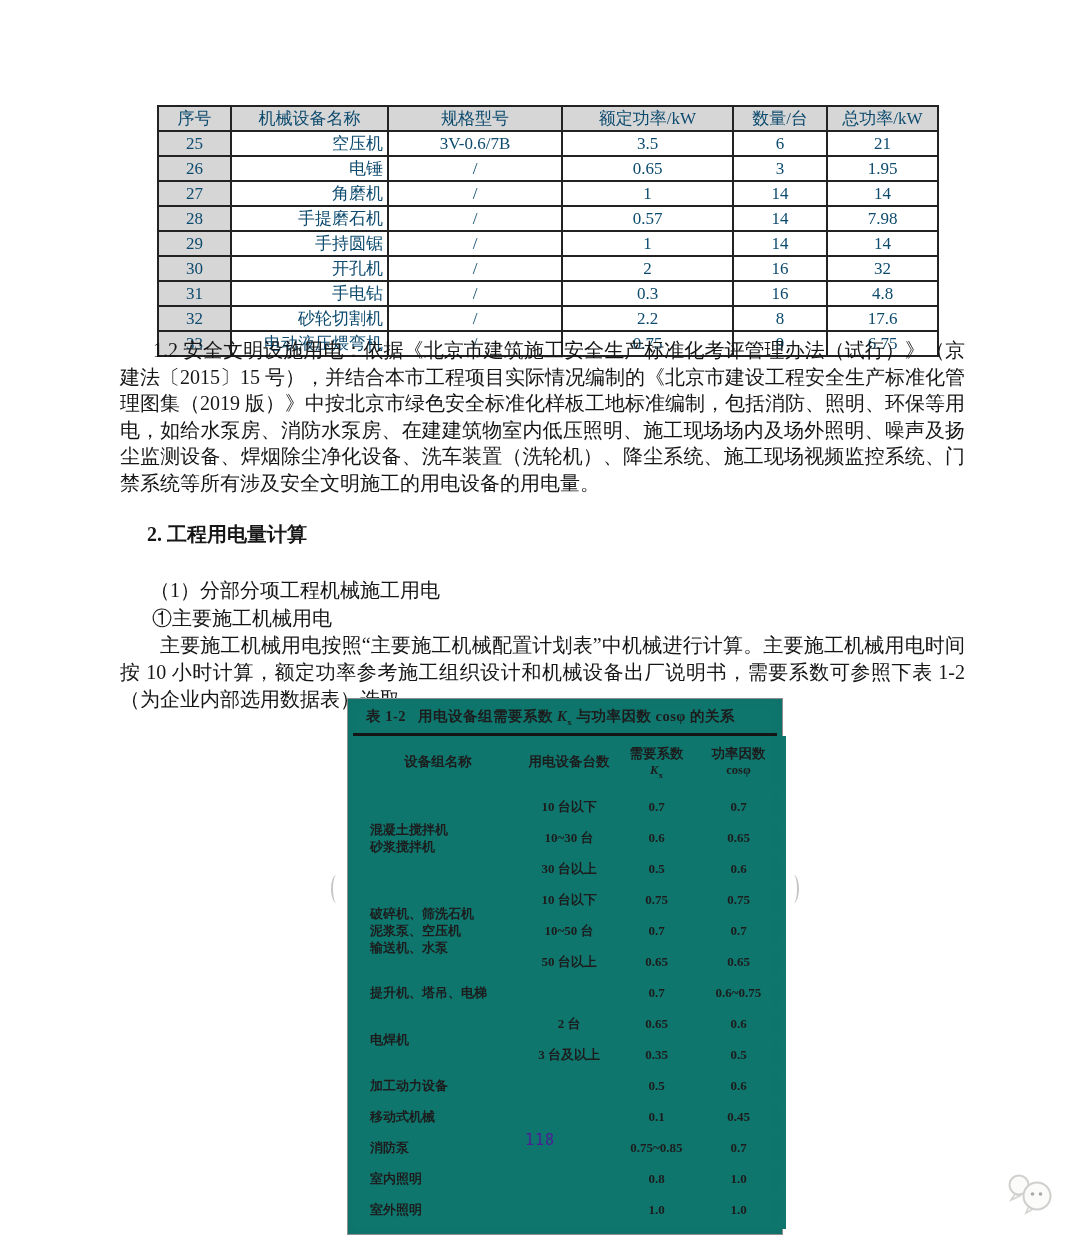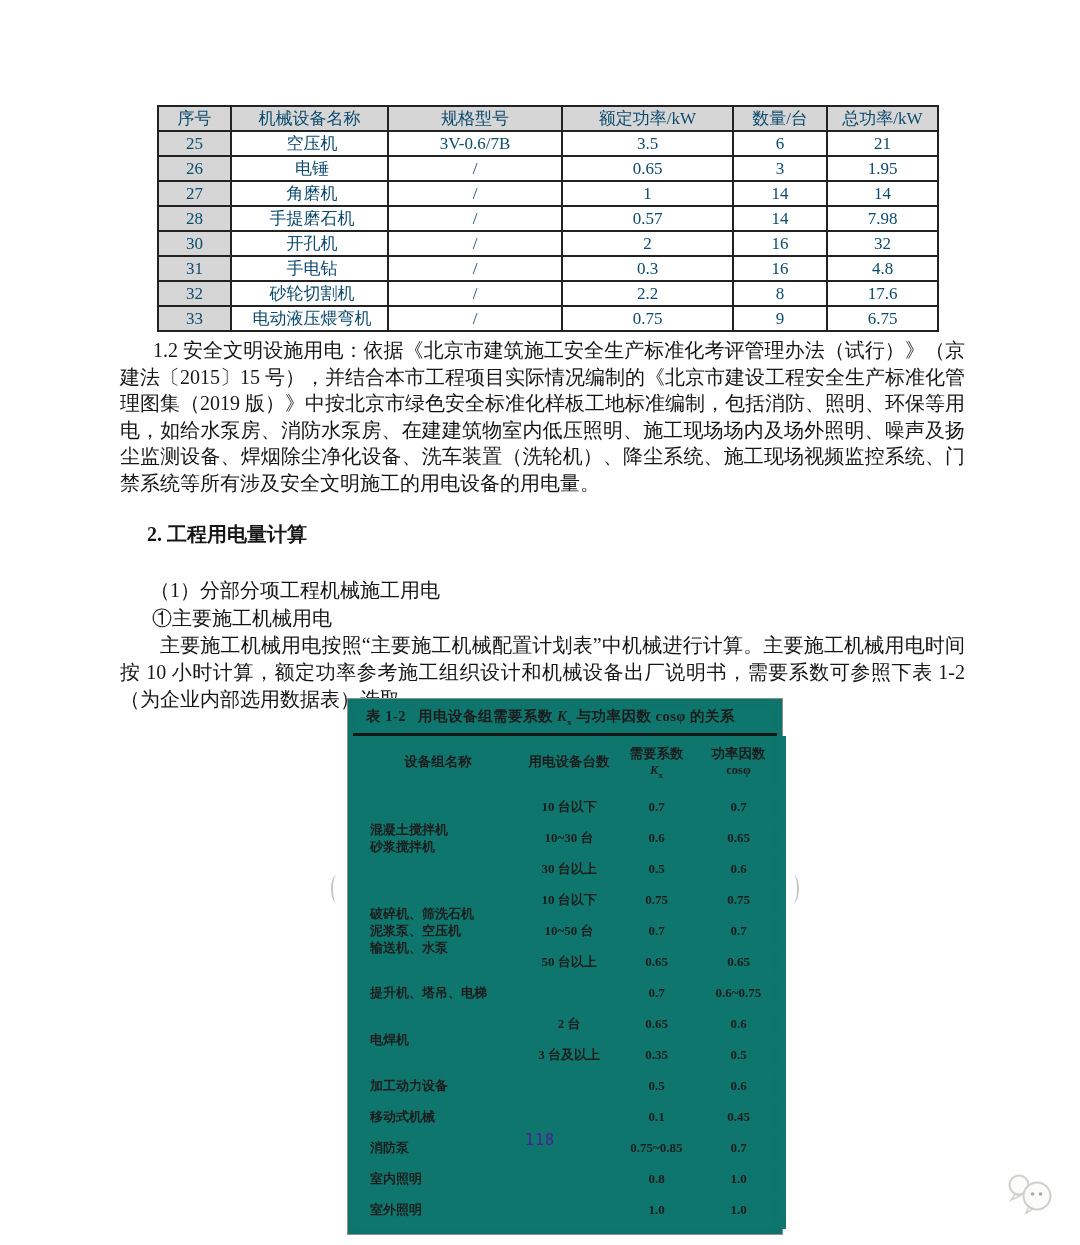--- a/index.html
+++ b/index.html
@@ -13,21 +13,21 @@
   table.equip {
     position:absolute; left:157px; top:105px; width:780px;
     border-collapse:collapse; table-layout:fixed;
   }
   table.equip th, table.equip td {
     border:2px solid #222; height:19px; font-size:17px; font-weight:normal;
     text-align:center; padding:0 4px; white-space:nowrap; overflow:hidden; color:#0c4a6e;
   }
   table.equip th { background:#d6d6d6; }
   table.equip td.num { background:#d6d6d6; }
-  table.equip td.name { text-align:center; padding-left:9px; }
+  table.equip td.name { text-align:right; padding-left:9px; }
 
   
   .tb { position:absolute; left:120px; width:845px; font-size:20px; color:#161616; }
   .just { text-align:justify; line-height:26.5px; }
   .bold { font-weight:bold; }
 
   
   .scan {
     position:absolute; left:347px; top:698px; width:436px; box-sizing:border-box;
     background:#0f766e; border:1px solid #8f8f8d; padding:7px 5px 5px 5px;
@@ -111,20 +111,28 @@
           <td>14</td>
           <td>14</td>
         </tr>
       <tr>
           <td class="num">28</td>
           <td class="name">手提磨石机</td>
           <td>/</td>
           <td>0.57</td>
           <td>14</td>
           <td>7.98</td>
+        </tr>
+      <tr>
+          <td class="num">29</td>
+          <td class="name">手持圆锯</td>
+          <td>/</td>
+          <td>1</td>
+          <td>14</td>
+          <td>14</td>
         </tr>
       <tr>
           <td class="num">30</td>
           <td class="name">开孔机</td>
           <td>/</td>
           <td>2</td>
           <td>16</td>
           <td>32</td>
         </tr>
       <tr>

